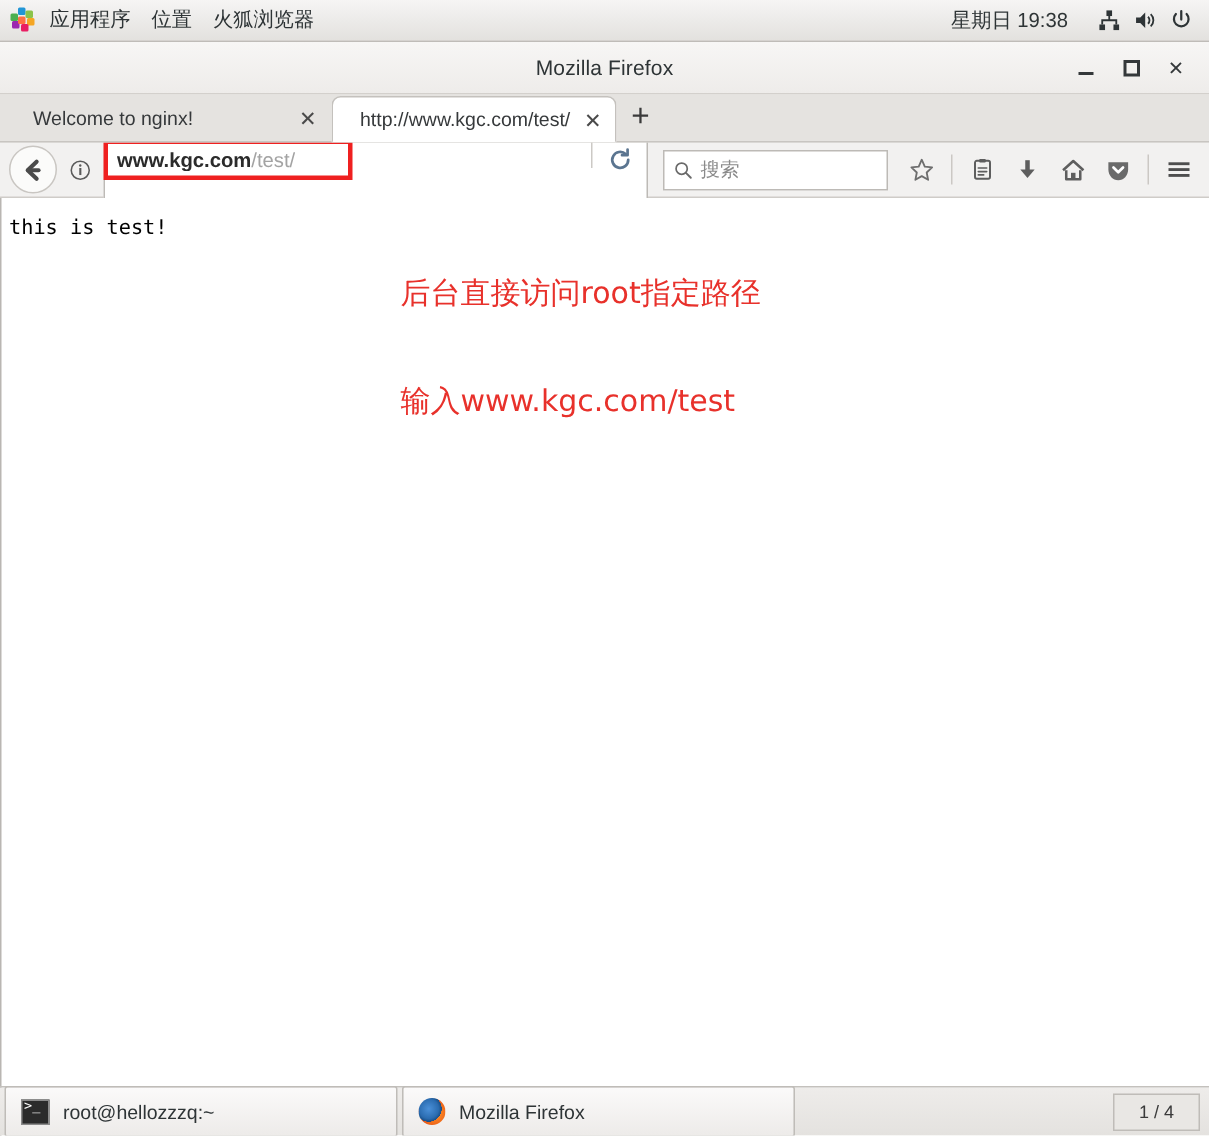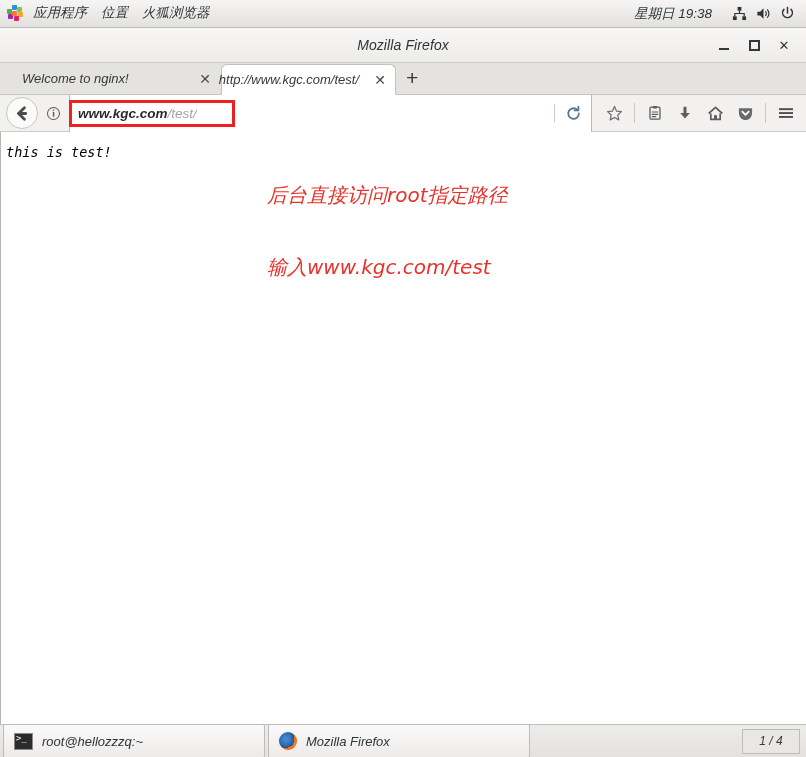--- a/index.html
+++ b/index.html
@@ -12,21 +12,20 @@
     overflow: hidden;
     background: #ffffff;
     font-family: "Liberation Sans", "DejaVu Sans", sans-serif;
     -webkit-font-smoothing: antialiased;
   }
   .screen {
     position: relative;
     width: 806px;
     height: 757px;
     background: #f2f1f0;
-    font-style: italic;
   }
 
   
   .top-panel {
     position: absolute;
     left: 0; top: 0;
     width: 806px; height: 28px;
     background: linear-gradient(to bottom, #f6f5f4 0%, #ebeae8 55%, #e3e1de 100%);
     border-bottom: 1px solid #bfbcb8;
     display: flex;
@@ -210,21 +209,21 @@
     flex: none;
   }
   .nav-info {
     width: 26px; height: 30px;
     display: flex; align-items: center; justify-content: center;
     flex: none;
   }
   .urlbar-wrap {
     flex: 1 1 auto;
     display: flex;
-    align-items: center;
+    align-items: flex-start;
     height: 40px;
     background: #ffffff;
     border: 1px solid #bdbab6;
     box-sizing: border-box;
     margin-left: 1px;
   }
   .url-highlight {
     border: 3px solid #ef2020;
     height: 27px;
     box-sizing: border-box;
@@ -450,21 +449,21 @@
         </div>
         <div class="win-btn">✕</div>
       </div>
     </div>
 
     <div class="tab-strip">
       <div class="tab inactive" style="width:217px;">
         <span class="tab-label">Welcome to nginx!</span>
         <span class="tab-close">✕</span>
       </div>
-      <div class="tab active" style="width:175px;justify-content:flex-end;">
+      <div class="tab active" style="width:190px;">
         <span class="tab-label">http://www.kgc.com/test/</span>
         <span class="tab-close">✕</span>
       </div>
       <div class="new-tab">+</div>
     </div>
 
     <div class="nav-bar">
       <div class="nav-back">
         <svg width="17" height="17" viewBox="0 0 16 16">
           <path d="M9.8 2.6 L4.2 8 L9.8 13.4" stroke="#4b4b4b" stroke-width="2.6" fill="none" stroke-linecap="round" stroke-linejoin="round"></path>
@@ -486,20 +485,27 @@
         <div class="url-fill"></div>
         <div class="url-sep"></div>
         <div class="reload-btn">
           <svg width="17" height="17" viewBox="0 0 16 16">
             <path d="M13 8 a5 5 0 1 1 -1.6 -3.6" stroke="#5b7590" stroke-width="1.7" fill="none" stroke-linecap="round"></path>
             <path d="M12.6 1.6 L12.6 5.1 L9.1 5.1" stroke="#5b7590" stroke-width="1.7" fill="none" stroke-linecap="round" stroke-linejoin="round"></path>
           </svg>
         </div>
       </div>
 
+      <div class="search-box">
+        <svg width="13" height="13" viewBox="0 0 16 16">
+          <circle cx="6.7" cy="6.7" r="4.6" stroke="#6a6a6a" stroke-width="1.4" fill="none"></circle>
+          <path d="M10.2 10.2 L14.2 14.2" stroke="#6a6a6a" stroke-width="1.6" stroke-linecap="round"></path>
+        </svg>
+        <span class="search-placeholder">搜索</span>
+      </div>
 
       <div class="tool-icons">
         <div class="tool-btn">
           <svg width="17" height="17" viewBox="0 0 16 16">
             <path d="M8 1.4 L9.9 5.7 L14.5 6.2 L11.1 9.4 L12 14 L8 11.7 L4 14 L4.9 9.4 L1.5 6.2 L6.1 5.7 Z" stroke="#6e6e6e" stroke-width="1.15" fill="none" stroke-linejoin="round"></path>
           </svg>
         </div>
         <div class="tool-sep"></div>
         <div class="tool-btn">
           <svg width="16" height="16" viewBox="0 0 16 16">

